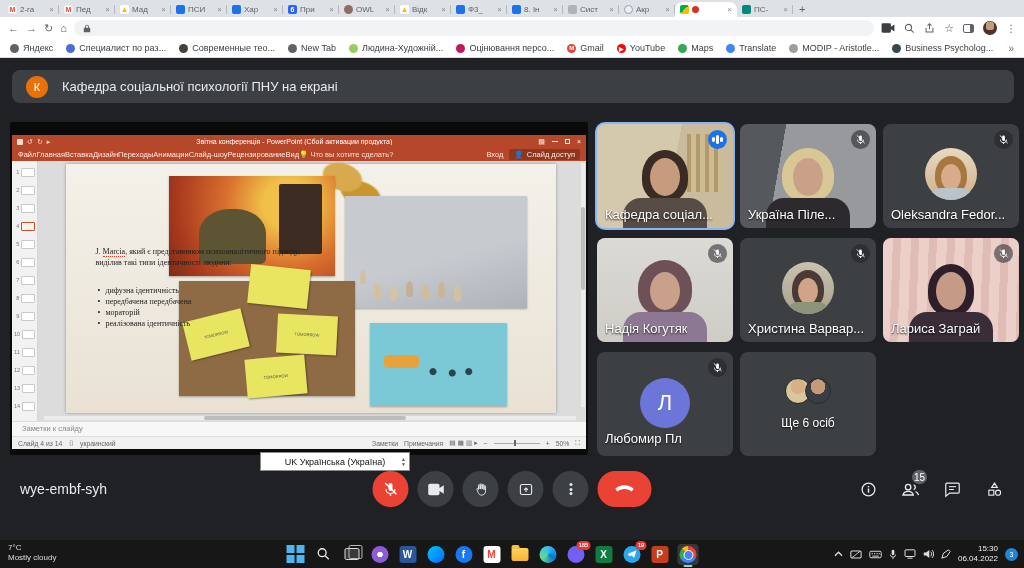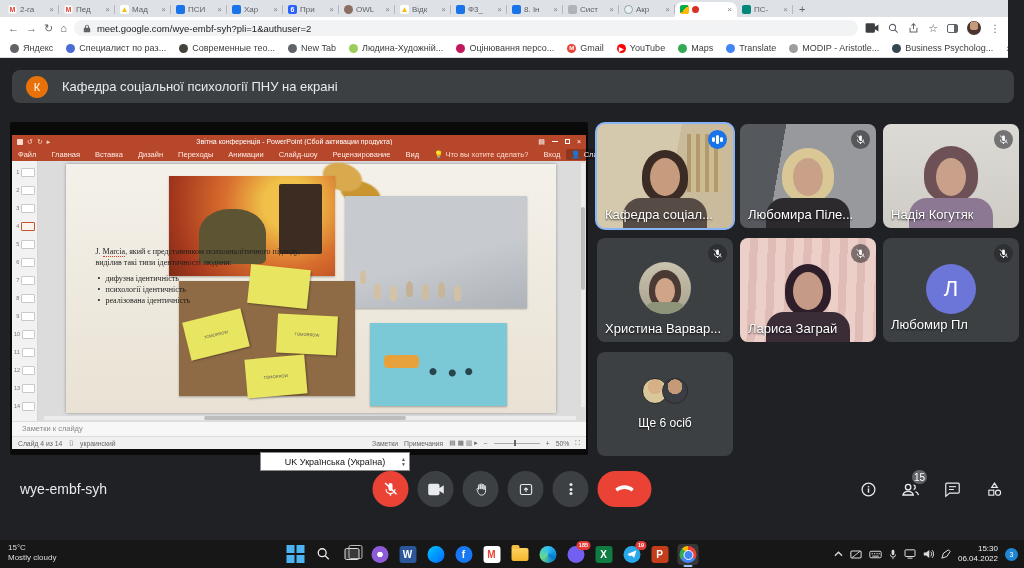--- a/index.html
+++ b/index.html
@@ -1,21 +1,21 @@
 <!DOCTYPE html>
 <html><head>
 <meta charset="utf-8">
 <style>
   *{box-sizing:border-box;margin:0;padding:0}
   html,body{width:1024px;height:568px;overflow:hidden}
   body{font-family:"Liberation Sans",sans-serif;background:#202124;position:relative}
   .screen{position:absolute;inset:0}
 
   
-  .chrome{position:absolute;top:0;left:0;right:16px;height:58px;background:#fff}
+  .chrome{position:absolute;top:0;left:0;right:0;height:58px;background:#fff}
   .tabstrip{height:17px;background:#dee1e6;display:flex;align-items:flex-end;padding-left:3px}
   .tab{height:15px;width:56px;display:flex;align-items:center;gap:3px;padding:0 5px;font-size:8px;
        color:#5f6368;border-radius:8px 8px 0 0;position:relative;flex:none;cursor:default}
   .tab:not(.active):after{content:"";position:absolute;right:0;top:3px;bottom:3px;width:1px;background:#b6b9be}
   .tab.active{background:#fff;color:#202124;width:62px}
   .tab-t{flex:1;overflow:hidden;white-space:nowrap}
   .tab-x{font-size:8px;color:#80868b}
   .fav{width:9px;height:9px;border-radius:2px;display:flex;align-items:center;justify-content:center;
        font-size:7px;font-weight:bold;flex:none;line-height:1}
   .fav-gmail{background:#fff;color:#ea4335;border:1px solid #eee}
@@ -58,21 +58,21 @@
   
   .stage{position:absolute;left:10px;top:64px;width:578px;height:333px;background:#0a0a0a;border-radius:2px}
   .ppt{position:absolute;left:2px;right:2px;top:13px;bottom:6px;background:#e6e6e6;display:flex;flex-direction:column;font-family:"Liberation Sans",sans-serif}
   .ppt-titlebar{height:13px;background:#b7472a;color:#fff;display:flex;align-items:center;padding:0 5px;font-size:7px;gap:4px}
   .qat{display:flex;gap:4px;align-items:center;color:#ffd9cc;font-size:7px}
   .qat .sq{width:6px;height:6px;background:#ffd9cc;border-radius:1px}
   .ppt-title{flex:1;text-align:center;overflow:hidden;white-space:nowrap}
   .winbtns{display:flex;gap:7px;align-items:center;font-size:7px}
   .winbtns .mini{width:6px;height:1.5px;background:#fff}
   .winbtns .rest{width:5px;height:5px;border:1px solid #fff}
-  .ppt-menubar{height:13px;background:#b7472a;color:#ffe9e2;display:flex;align-items:center;gap:15px;
+  .ppt-menubar{height:13px;background:#b7472a;color:#ffe9e2;display:flex;align-items:center;gap:0;
                padding:0 6px;font-size:7.5px;white-space:nowrap}
   .ppt-menubar .tellme{color:#ffd9cc}
   .ppt-menu-right{margin-left:auto;display:flex;gap:6px;align-items:center}
   .share-btn{background:rgba(0,0,0,.22);padding:1px 5px;border-radius:2px;display:flex;gap:3px;align-items:center}
   .ppt-body{flex:1;display:flex;min-height:0}
   .ppt-thumbs{width:26px;background:#f2f2f2;border-right:1px solid #d5d5d5;padding-top:2px;overflow:hidden}
   .thumb{display:flex;align-items:center;gap:2px;padding:1px 2px;height:18px}
   .thumb-n{font-size:5.5px;color:#777;width:6px;text-align:right}
   .thumb-box{width:15px;height:9px;background:#fff;border:1px solid #c9c9c9;border-radius:1px}
   .thumb.active .thumb-box{border:1.5px solid #c4542f;background:#fdf3ec}
@@ -110,21 +110,21 @@
   .n4{left:38%;top:66%;transform:rotate(-5deg)}
   .img-teal{position:absolute;left:62%;top:64%;width:28%;height:33%;background:#7bc9d6;box-shadow:0 1px 2px rgba(0,0,0,.3)}
   .img-teal:before{content:"";position:absolute;left:10%;top:38%;width:26%;height:16%;background:#e8a23c;border-radius:4px}
   .img-teal:after{content:"";position:absolute;left:38%;bottom:14%;width:40%;height:34%;
       background:radial-gradient(circle at 20% 20%,#27454d 0 3px,transparent 4px),
                  radial-gradient(circle at 55% 25%,#27454d 0 3px,transparent 4px),
                  radial-gradient(circle at 85% 20%,#27454d 0 3px,transparent 4px)}
   .slide-text{position:absolute;left:6%;top:33%;width:43%;font-family:"Liberation Serif",serif;
               font-size:8px;line-height:1.4;color:#1c1c1c}
   .misspell{border-bottom:1px dotted #e03b24}
-  .slide-text ul{list-style:none;margin-top:4px}
+  .slide-text ul{list-style:none;margin-top:16px}
   .slide-text li{padding-left:10px;position:relative}
   .slide-text li:before{content:"•";position:absolute;left:2px}
   .ppt-notes{height:15px;background:#f7f7f7;border-top:1px solid #ddd;font-size:7.5px;color:#8a8a8a;
              padding:2px 10px}
   .ppt-status{height:13px;background:#f0f0f0;border-top:1px solid #ddd;display:flex;align-items:center;
               font-size:6.8px;color:#666;padding:0 6px;gap:7px}
   .ppt-status .right{margin-left:auto;display:flex;align-items:center;gap:6px}
   .zoombar{width:46px;height:1px;background:#aaa;position:relative}
   .zoombar i{position:absolute;left:45%;top:-2.5px;width:2px;height:6px;background:#666}
 
@@ -301,21 +301,20 @@
       <span class="navic">←</span>
       <span class="navic">→</span>
       <span class="navic">↻</span>
       <span class="navic">⌂</span>
       <div class="omnibox">
         <span class="lockicon">
           <svg width="8" height="9" viewBox="0 0 12 14">
               <path d="M3 6V4a3 3 0 0 1 6 0v2h1a1 1 0 0 1 1 1v5a1 1 0 0 1-1 1H2a1 1 0 0 1-1-1V7a1 1 0 0 1 1-1h1zm1.4 0h3.2V4a1.6 1.6 0 0 0-3.2 0v2z" fill="#5f6368"></path>
             </svg>
         </span>
-        <span>meet.google.com/wye-embf-syh?pli=1&amp;authuser=2</span>
       </div>
       <div class="tb-icons">
         <span>
           <svg width="14" height="10" viewBox="0 0 24 16">
               <path d="M1 2a2 2 0 0 1 2-2h12a2 2 0 0 1 2 2v4l6-4v12l-6-4v4a2 2 0 0 1-2 2H3a2 2 0 0 1-2-2z" fill="#3c4043"></path>
             </svg>
         </span>
         <span>
           <svg width="11" height="11" viewBox="0 0 16 16">
               <circle cx="6.5" cy="6.5" r="4.5" fill="none" stroke="#5f6368" stroke-width="1.6"></circle>
@@ -498,21 +497,22 @@
                 <div class="note n1">TOMORROW</div>
                 <div class="note n2"></div>
                 <div class="note n3">TOMORROW</div>
                 <div class="note n4">TOMORROW</div>
               </div>
               <div class="img-teal"></div>
               <div class="slide-text">
                 <span>J. </span><span class="misspell">Marcia</span><span>, який є представником психоаналітичного підходу, виділив такі типи ідентичності людини:</span>
                 <ul id="bullets">
                     <li>дифузна ідентичність</li>
-                    <li>психології ідентичність</li>
+                    <li>передбачена передбачена</li>
+                    <li>мораторій</li>
                     <li>реалізована ідентичність</li>
                   </ul>
               </div>
             </div>
             <div class="vscroll">
                 <i></i>
               </div>
             <div class="hscroll">
                 <i></i>
               </div>
@@ -565,23 +565,38 @@
               <div class="torso"></div>
             </div>
           </div>
         <div class="mute-badge">
             <svg width="11" height="11" viewBox="0 0 24 24">
               <path d="M12 15a3 3 0 0 0 3-3V6a3 3 0 0 0-6 0v6a3 3 0 0 0 3 3z" fill="#fff"></path>
               <path d="M18 12a6 6 0 0 1-12 0H4.5a7.5 7.5 0 0 0 6.4 7.4V22h2.2v-2.6A7.5 7.5 0 0 0 19.5 12H18z" fill="#fff"></path>
               <line x1="4" y1="3" x2="21" y2="20" stroke="#fff" stroke-width="2"></line>
             </svg>
           </div>
-        <div class="tile-name">Любомира Піле...</div>
-      </div>
-
+        <div class="tile-name">Україна Піле...</div>
+      </div>
+
+      <div class="tile t3">
+        <div class="photo-av">
+            <div class="hair"></div>
+            <div class="head"></div>
+            <div class="torso"></div>
+          </div>
+        <div class="mute-badge">
+            <svg width="11" height="11" viewBox="0 0 24 24">
+              <path d="M12 15a3 3 0 0 0 3-3V6a3 3 0 0 0-6 0v6a3 3 0 0 0 3 3z" fill="#fff"></path>
+              <path d="M18 12a6 6 0 0 1-12 0H4.5a7.5 7.5 0 0 0 6.4 7.4V22h2.2v-2.6A7.5 7.5 0 0 0 19.5 12H18z" fill="#fff"></path>
+              <line x1="4" y1="3" x2="21" y2="20" stroke="#fff" stroke-width="2"></line>
+            </svg>
+          </div>
+        <div class="tile-name">Oleksandra Fedor...</div>
+      </div>
 
       <div class="tile t4">
         <div class="vid">
             <div class="person">
               <div class="hair"></div>
               <div class="head"></div>
               <div class="torso"></div>
             </div>
           </div>
         <div class="mute-badge">
@@ -728,21 +743,21 @@
               <rect x="4" y="13" width="7" height="7" fill="none" stroke="#e8eaed" stroke-width="1.6"></rect>
               <circle cx="17" cy="16.5" r="3.6" fill="none" stroke="#e8eaed" stroke-width="1.6"></circle>
             </svg>
         </span>
       </div>
     </div>
   </div>
 
   <div class="taskbar">
     <div class="weather">
-      <div>15°C</div>
+      <div>7°C</div>
       <div>Mostly cloudy</div>
     </div>
 
     <div class="tb-center">
       <span class="app">
           <span class="winlogo">
             <i></i>
             <i></i>
             <i></i>
             <i></i>

